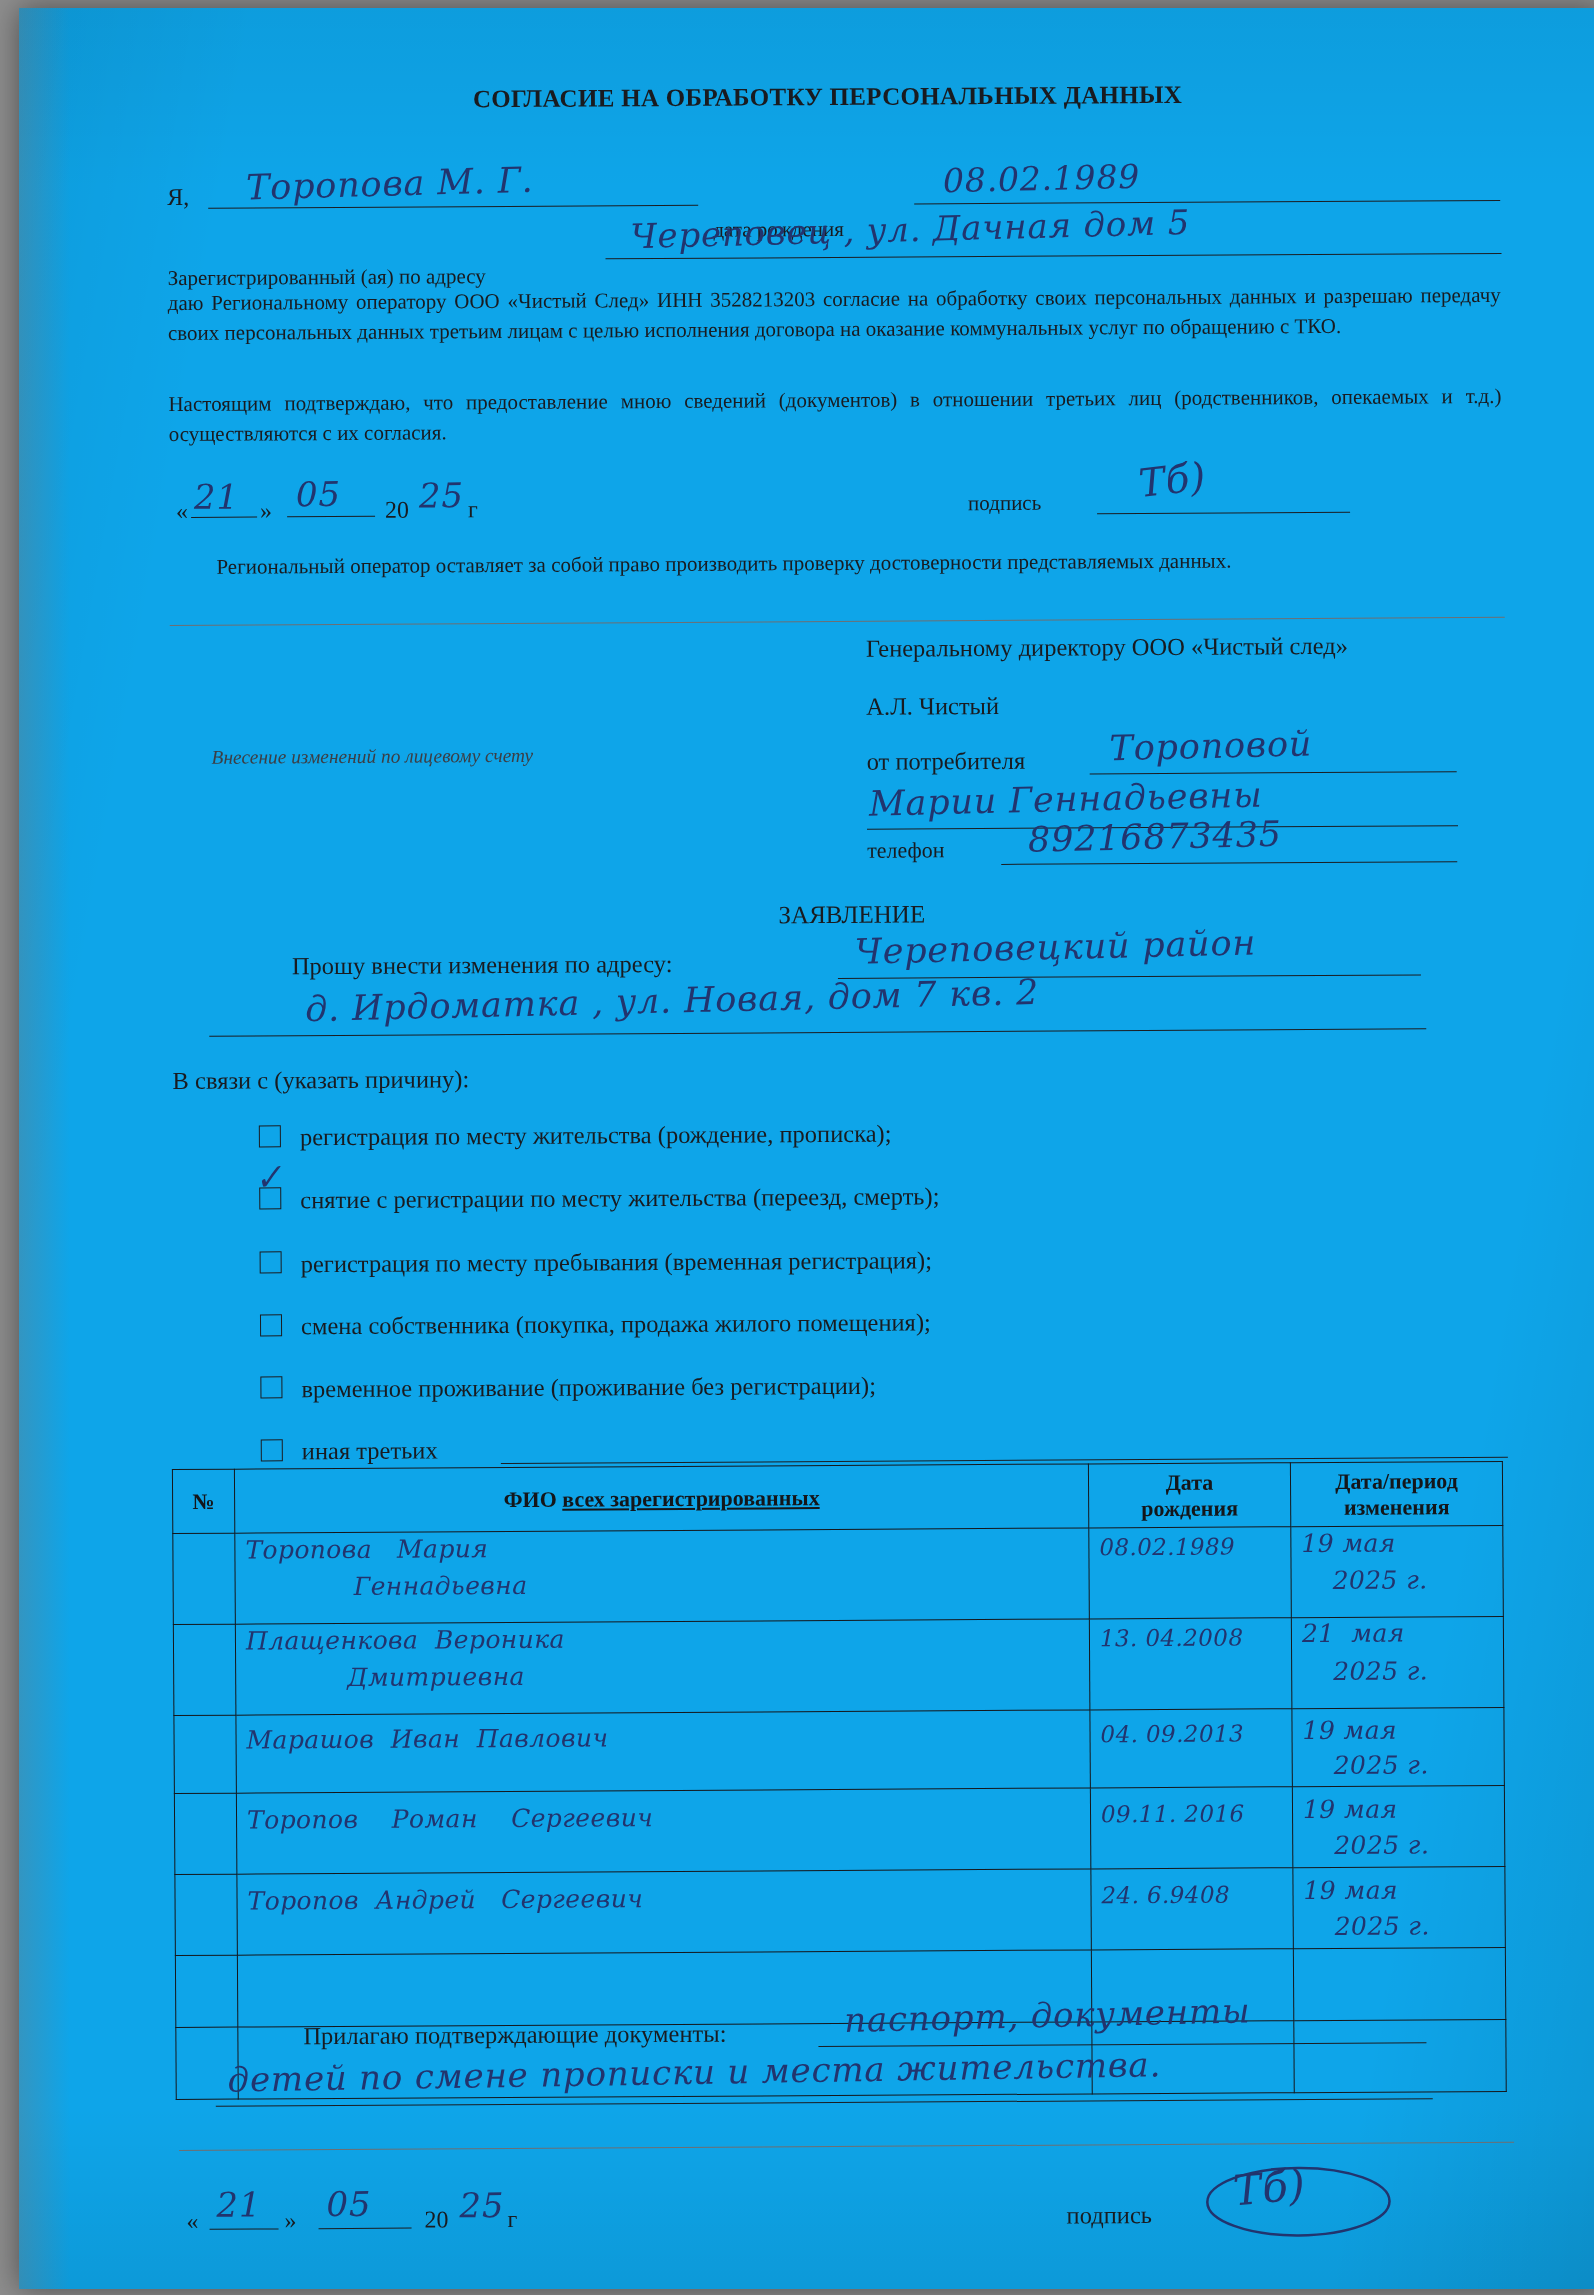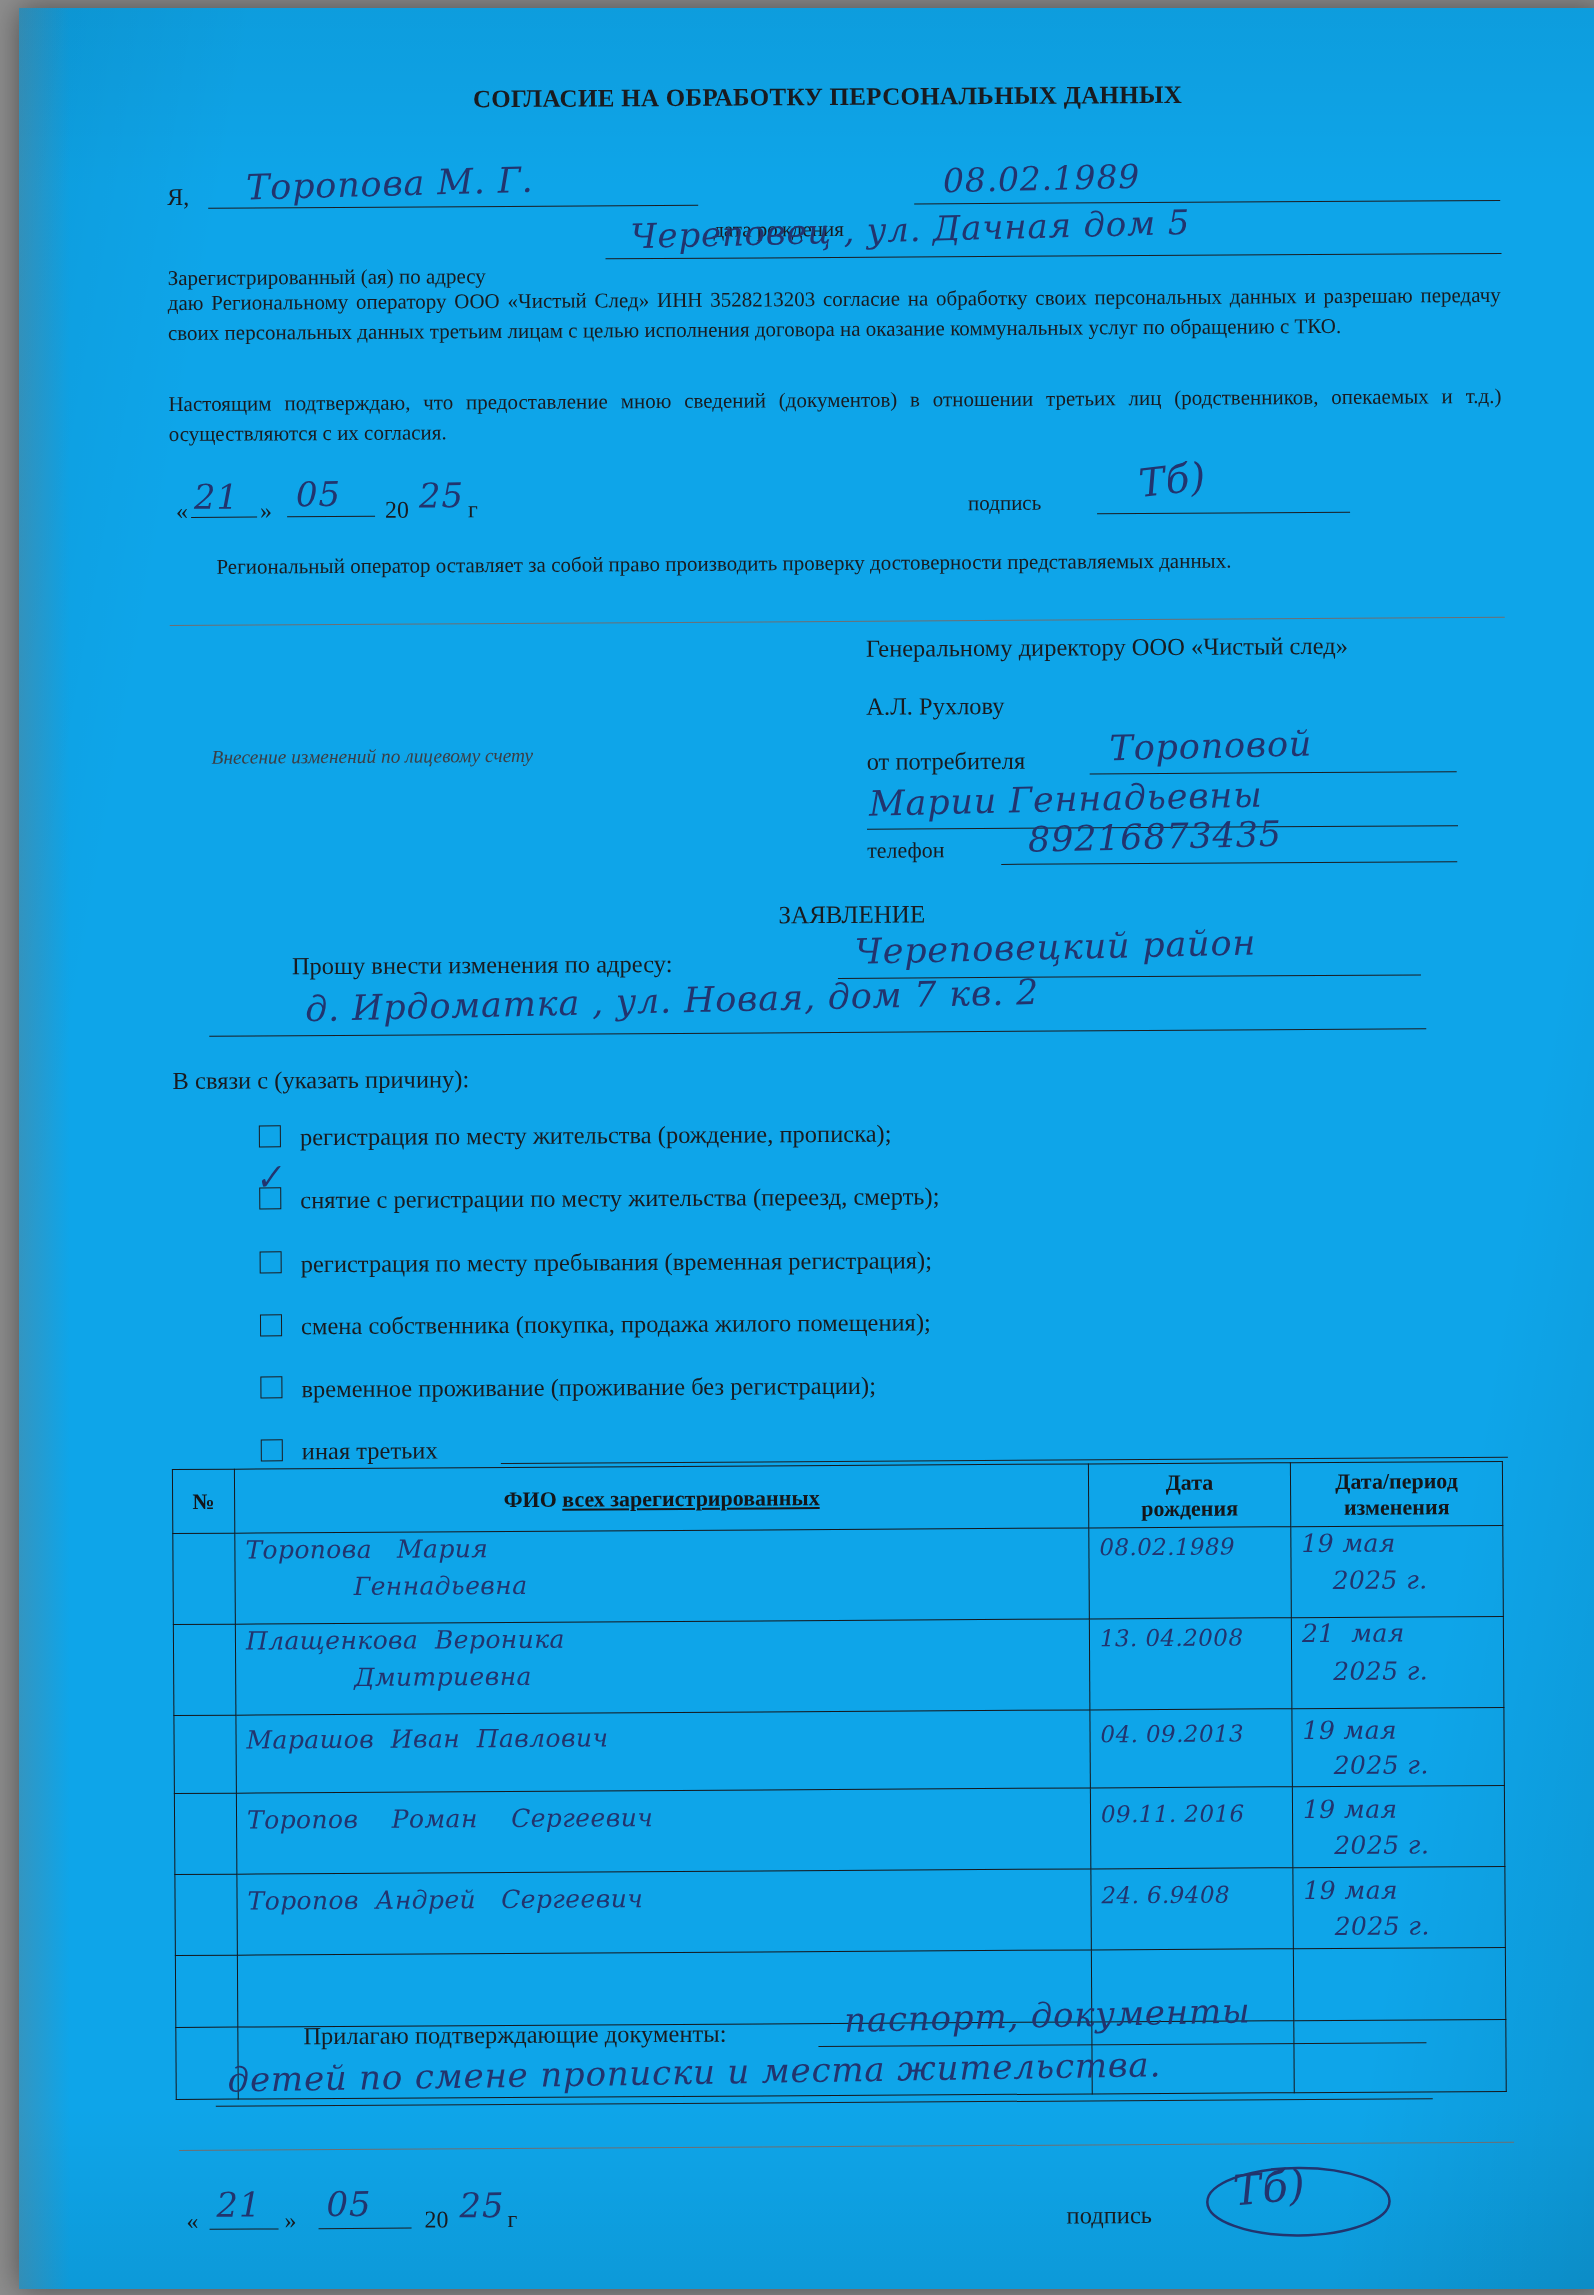--- a/index.html
+++ b/index.html
@@ -179,21 +179,21 @@
 
     <div class="p" style="left:919px; top:482px; font-size:21px;">подпись</div>
     <div class="line" style="left:1048px; top:507px; width:253px;"></div>
     <div class="hw" style="left:1090px; top:455px; font-size:39px; transform:rotate(-6deg);">Тб)</div>
 
     <div class="p just" style="left:120px; top:541px; width:1335px; font-size:21px; line-height:1.42; text-indent:47px;">Региональный оператор оставляет за собой право производить проверку достоверности представляемых данных.</div>
 
     <div class="line thin" style="left:120px; top:613px; width:1335px; border-bottom-color:#6d6f73;"></div>
 
     <div class="p" style="left:816px; top:625px; font-size:24.5px;">Генеральному директору ООО «Чистый след»</div>
-    <div class="p" style="left:816px; top:683px; font-size:24.5px;">А.Л. Рухлову</div>
+    <div class="p" style="left:816px; top:683px; font-size:24.5px;">А.Л. Чистый</div>
 
     <div class="p" style="left:161px; top:733px; font-size:19.4px; font-style:italic; color:#3c3e44;">Внесение изменений по лицевому счету</div>
 
     <div class="p" style="left:816px; top:738px; font-size:24.5px;">от потребителя</div>
     <div class="line" style="left:1039px; top:767px; width:367px;"></div>
     <div class="hw" style="left:1059px; top:722px; font-size:35px; transform:rotate(-1deg);">Тороповой</div>
 
     <div class="line" style="left:816px; top:821px; width:591px;"></div>
     <div class="hw" style="left:818px; top:776px; font-size:35px; transform:rotate(-1deg);">Марии Геннадьевны</div>
 
@@ -267,21 +267,21 @@
             <span class="cell-hw" style="top:39px; left:41px;">2025 г.</span>
           </td>
         </tr>
 
         <tr style="height:91px;">
           <td class="col-no">
                 <span class="cell-hw"></span>
               </td>
           <td class="col-fio">
             <span class="cell-hw" style="top:1.7px;">Плащенкова  Вероника</span>
-            <span class="cell-hw" style="top:39px; left:118px;">Дмитриевна</span>
+            <span class="cell-hw" style="top:39px; left:111px;">Дмитриевна</span>
           </td>
           <td class="col-dob">
                 <span class="cell-hw small" style="top:5px;">13. 04.2008</span>
               </td>
           <td class="col-chg">
             <span class="cell-hw" style="top:1px;">21  мая</span>
             <span class="cell-hw" style="top:39px; left:41px;">2025 г.</span>
           </td>
         </tr>
 

